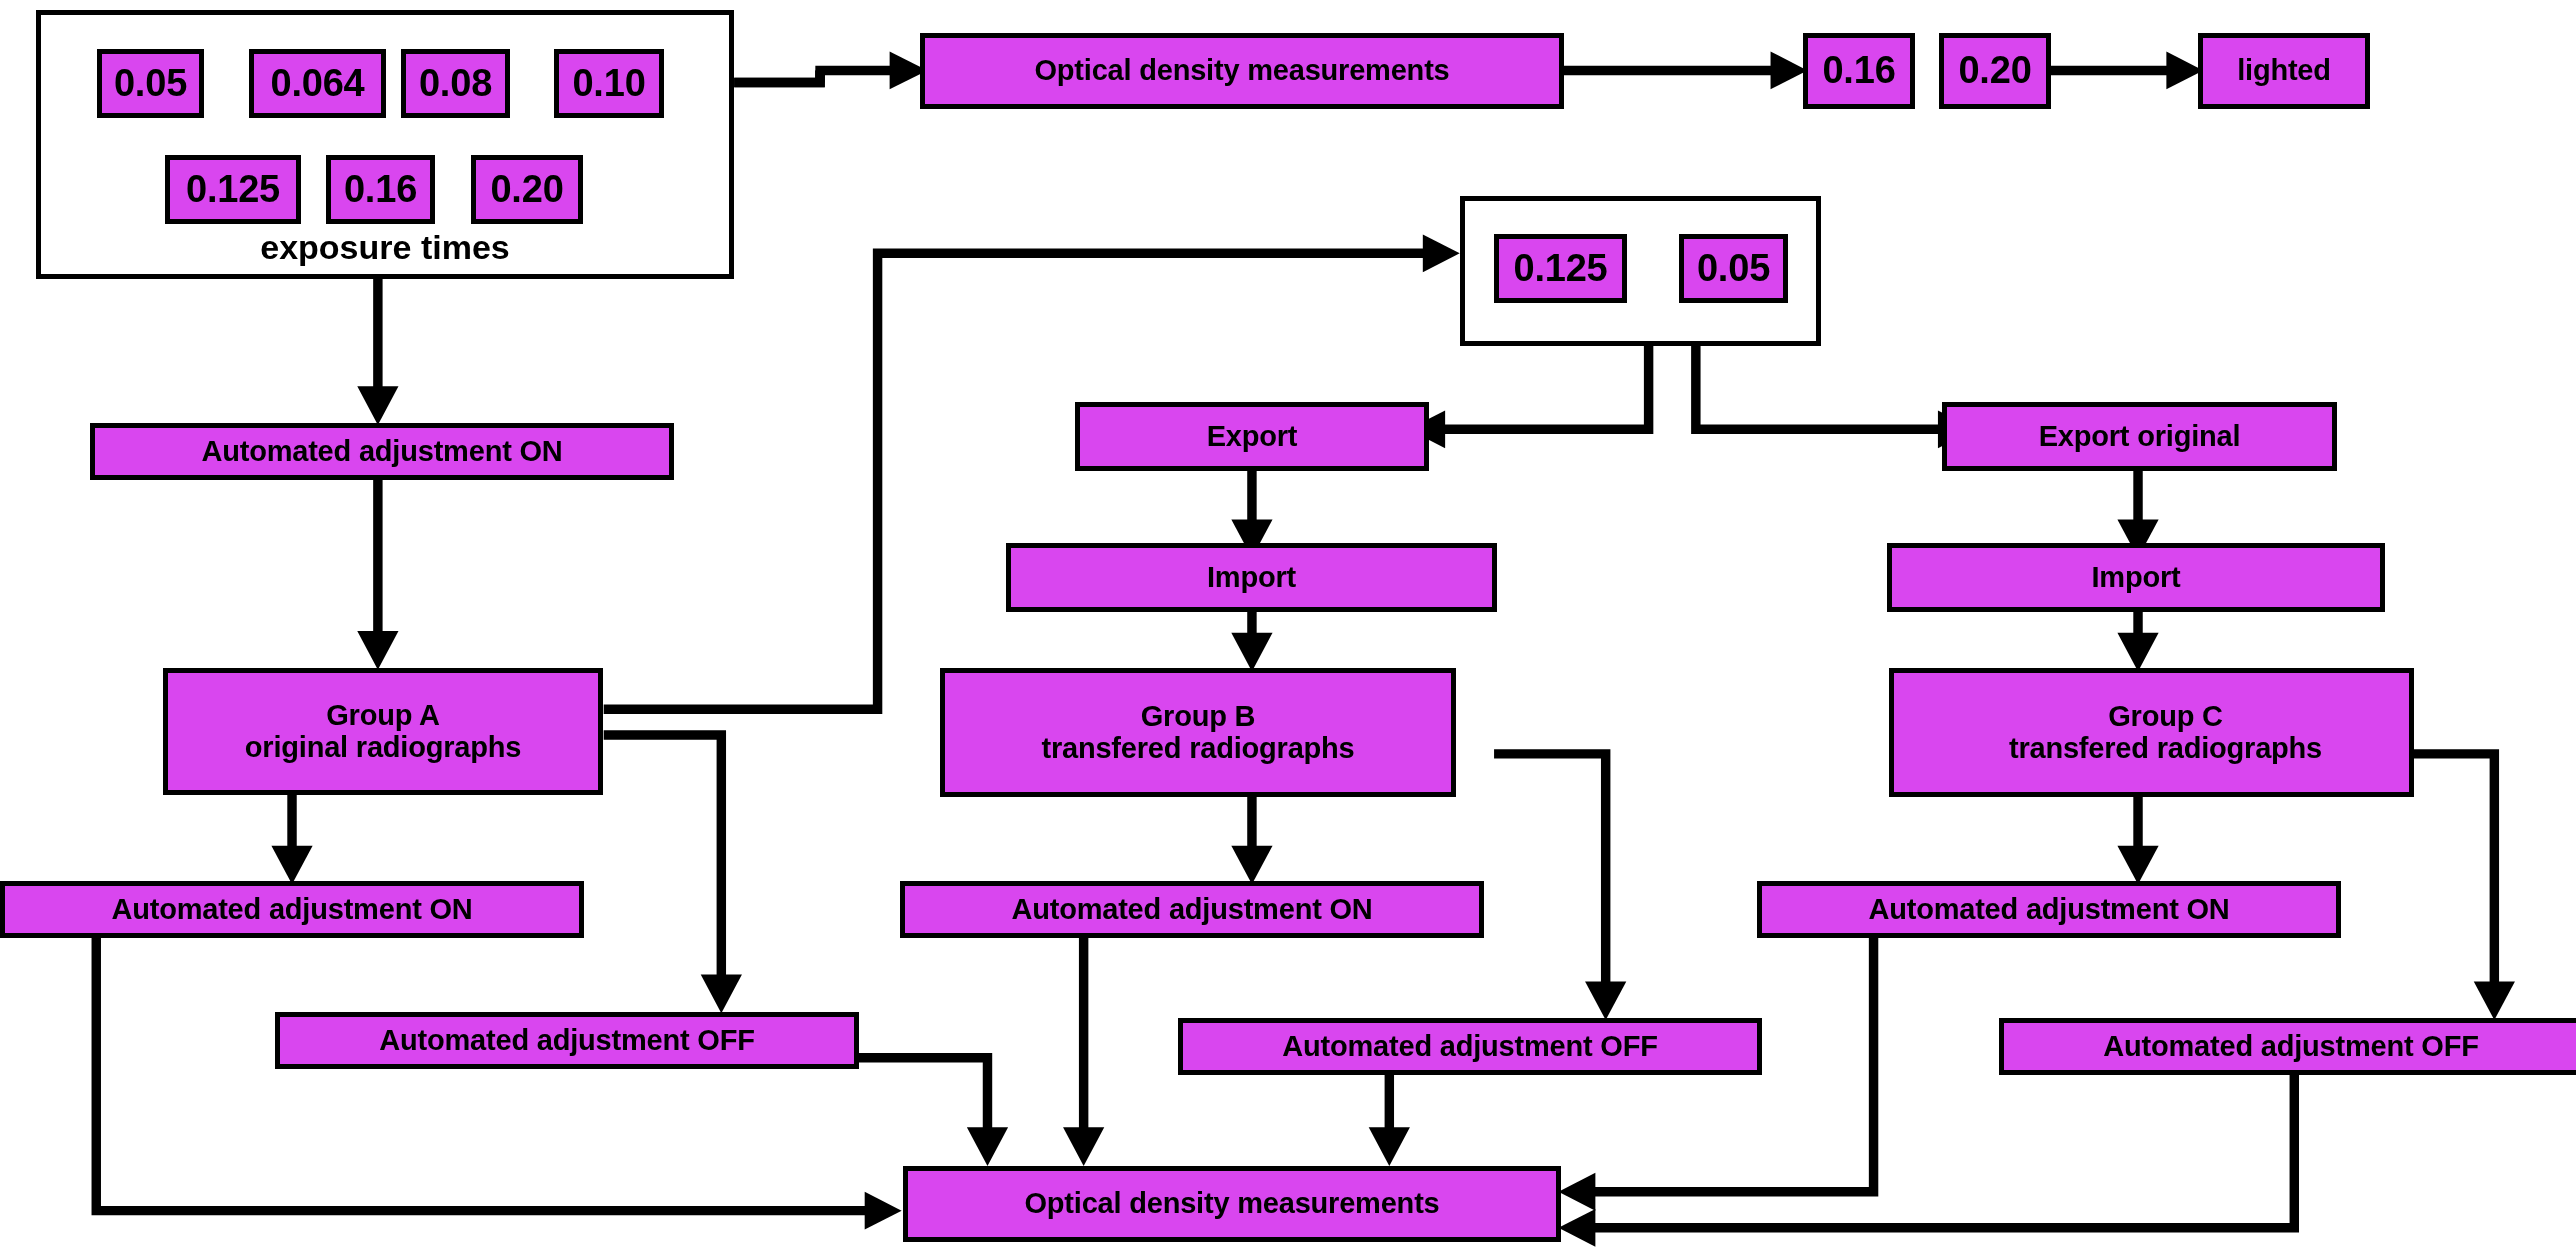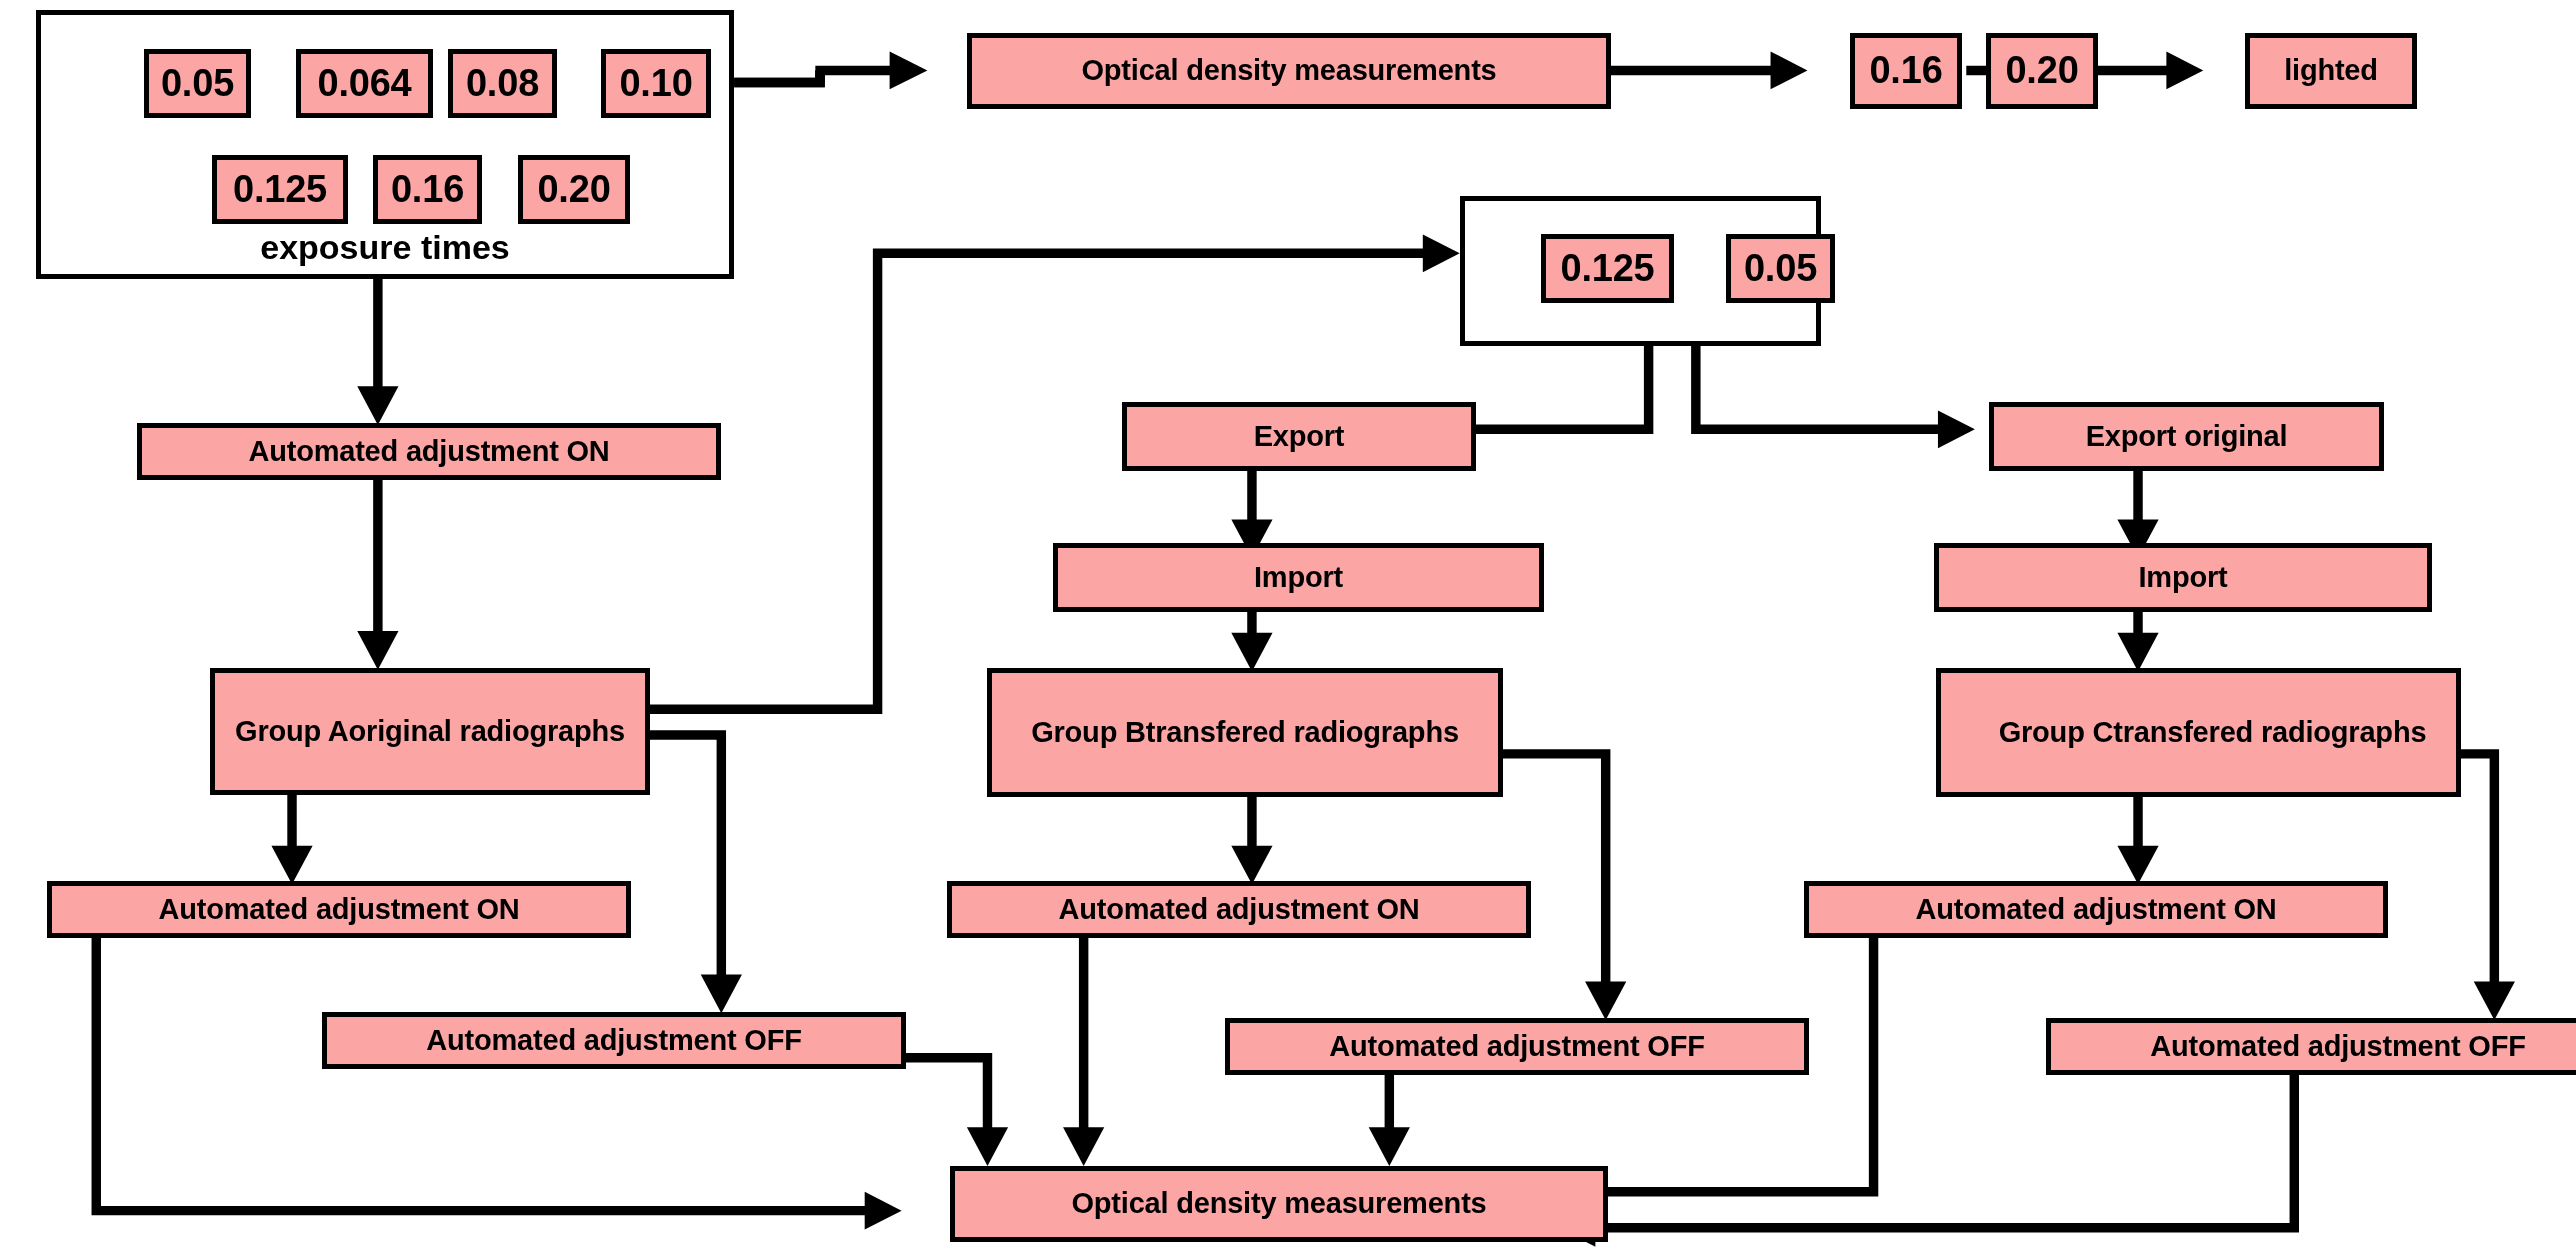--- a/index.html
+++ b/index.html
@@ -8,39 +8,38 @@
     width:2576px;
     height:1257px;
     background:#ffffff;
     font-family:"Liberation Sans", sans-serif;
     overflow:hidden;
   }
   .node{
     position:absolute;
     box-sizing:border-box;
     border:5.2px solid #000000;
-    background:#fca5a5;
+    background:#d946ef;
     color:#000000;
     font-weight:bold;
     display:flex;
     align-items:center;
     justify-content:center;
     text-align:center;
     line-height:1.08;
     z-index:5;
     letter-spacing:-0.2px;
-    margin-left:47px;
   }
   .node.chip{
     border-width:5.2px;
     font-size:38px;
     padding:0 6.9px;
   }
   .node.lbl{ font-size:29px; }
-  .node.two-line{ flex-direction:row; }
+  .node.two-line{ flex-direction:column; }
   .group-panel{
     position:absolute;
     box-sizing:border-box;
     border:5.2px solid #000000;
     background:#ffffff;
     z-index:3;
   }
   .panel-caption{
     position:absolute;
     font-family:"Liberation Sans", sans-serif;

